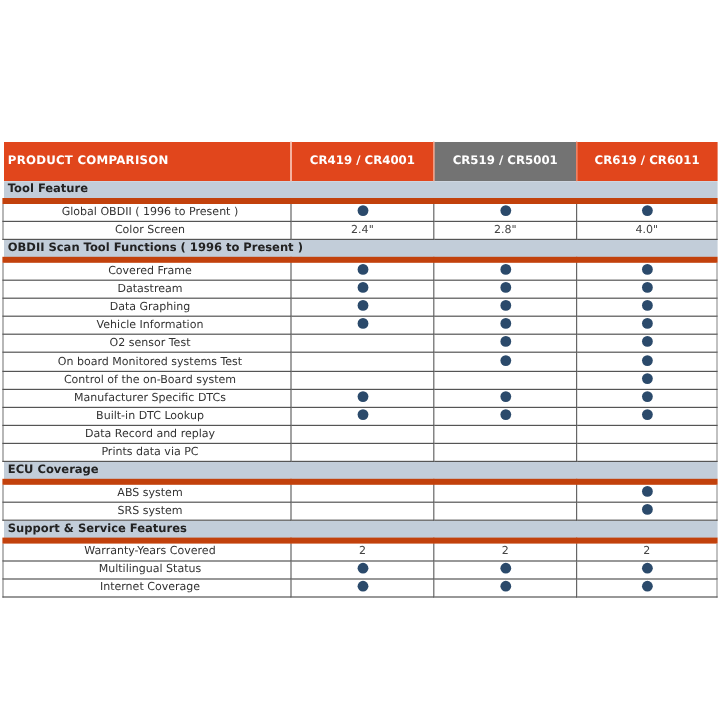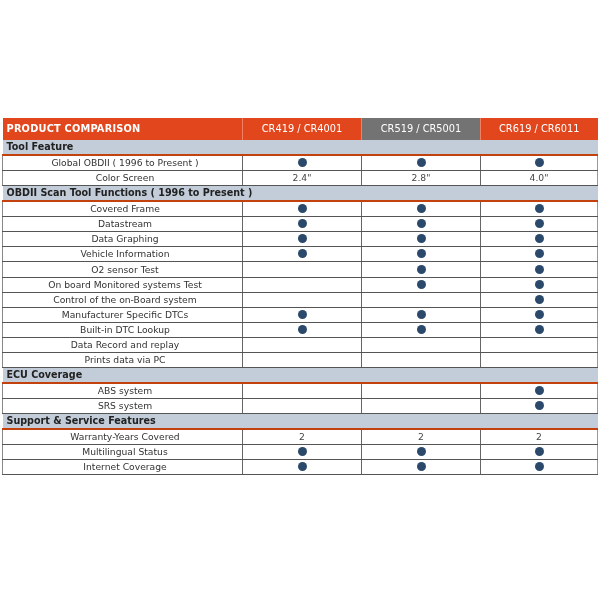--- a/index.html
+++ b/index.html
@@ -7,26 +7,26 @@
          font-family: "DejaVu Sans", sans-serif; }
   .table { position: absolute; left: 2px; top: 118px; width: 595px;
            border-collapse: collapse; table-layout: fixed; }
   .table col.c0 { width: 240px; }
   .table col.c1 { width: 119px; }
   .table col.c2 { width: 119px; }
   .table col.c3 { width: 117px; }
   .table td, .table th { height: 15.1px; padding: 0; box-sizing: border-box;
            font-size: 9.2px; line-height: 14px; color: #333; white-space: nowrap; overflow: hidden; }
   .hdr th { background: #e1461c; color: #ffffff; font-weight: bold; font-size: 9.8px;
-            height: 22px; border-right: 1px solid #f08060; }
+            height: 33px; border-right: 1px solid #f08060; }
   .hdr th.first { text-align: left; padding-left: 4px; letter-spacing: 0.2px; }
-  .hdr th.model { text-align: center; font-weight: normal; font-size: 9.8px; }
+  .hdr th.model { text-align: center; font-weight: bold; font-size: 9.8px; }
   .hdr th:last-child { border-right: none; text-align: center; }
   .section td { background: #c2cdd9; font-weight: bold; color: #222; padding-left: 4px;
-                border-bottom: 2px solid #c2410c; font-size: 9.6px; margin-left: 16px; }
+                border-bottom: 5px solid #c2410c; font-size: 9.6px; margin-left: 16px; }
   .row td { background: #ffffff; border-bottom: 1px solid #555; border-right: 1px solid #666; }
   .row td.label { padding-left: 5px; text-align: center; border-left: 1px solid #888; }
   .row td.val { text-align: center; color: #444; }
   .row td:last-child { border-right: 1px solid #999; }
   .dot { display: inline-block; width: 9px; height: 9px; border-radius: 50%;
          background: #2b4a6b; vertical-align: middle; margin-top: -2px; }
 </style>
 </head>
 <body>
 

